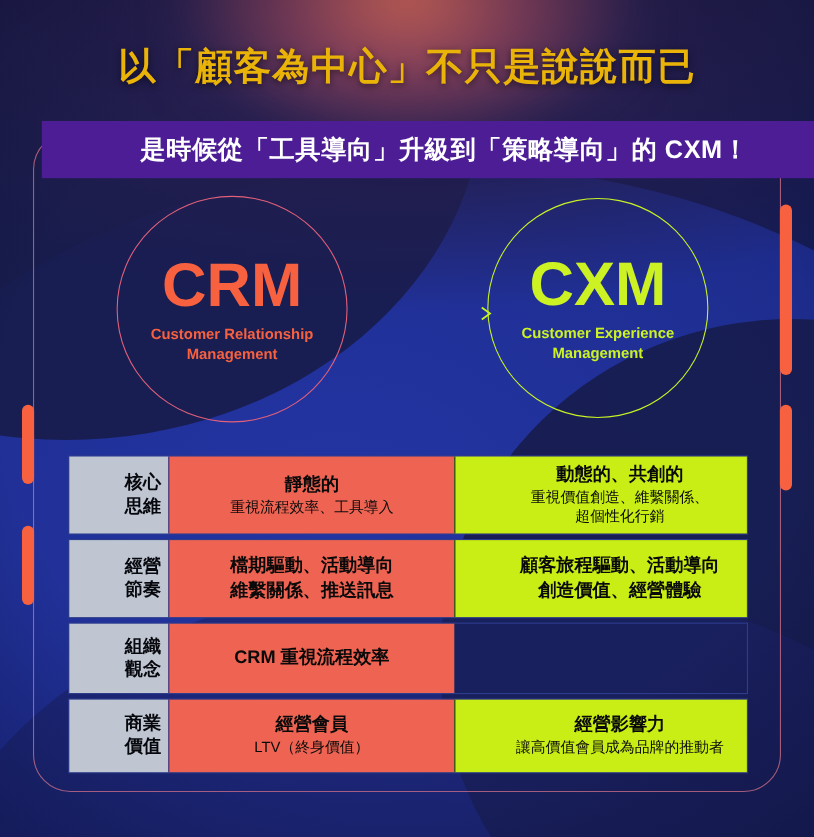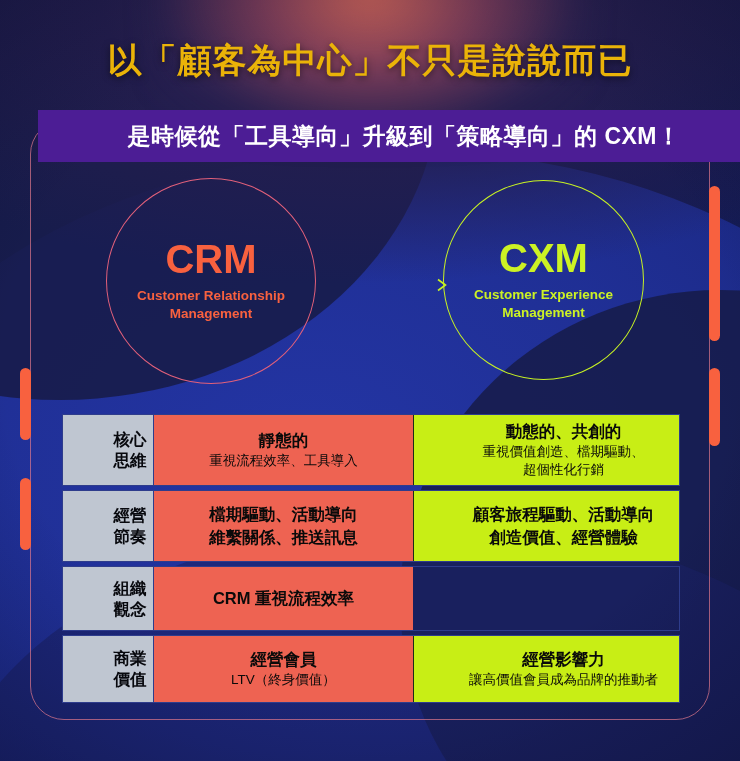--- a/index.html
+++ b/index.html
@@ -167,21 +167,21 @@
     border: 1.4px solid #e2607a;
   }
   .circle-cxm {
     left: 443px;
     top: 180px;
     width: 201px;
     height: 200px;
     border: 1.4px solid #c7f223;
   }
   .circle-title {
-    font-size: 40px;
+    font-size: 56px;
     font-weight: bold;
     line-height: 1;
     letter-spacing: 0px;
     margin-bottom: 8px;
   }
   .circle-crm .circle-title { color: #f8613f; }
   .circle-cxm .circle-title { color: #ccf224; }
   .circle-sub {
     font-size: 13.5px;
     font-weight: bold;
@@ -336,21 +336,21 @@
           <div>核心</div>
           <div>思維</div>
         </div>
       </div>
       <div class="cell-crm">
         <div class="line-strong">靜態的</div>
         <div class="line-soft">重視流程效率、工具導入</div>
       </div>
       <div class="cell-cxm">
         <div class="line-strong">動態的、共創的</div>
-        <div class="line-soft">重視價值創造、檔期驅動、</div>
+        <div class="line-soft">重視價值創造、維繫關係、</div>
         <div class="line-soft">超個性化行銷</div>
       </div>
     </div>
 
     <div class="trow row-h2">
       <div class="cell-label">
         <div>
           <div>經營</div>
           <div>節奏</div>
         </div>

